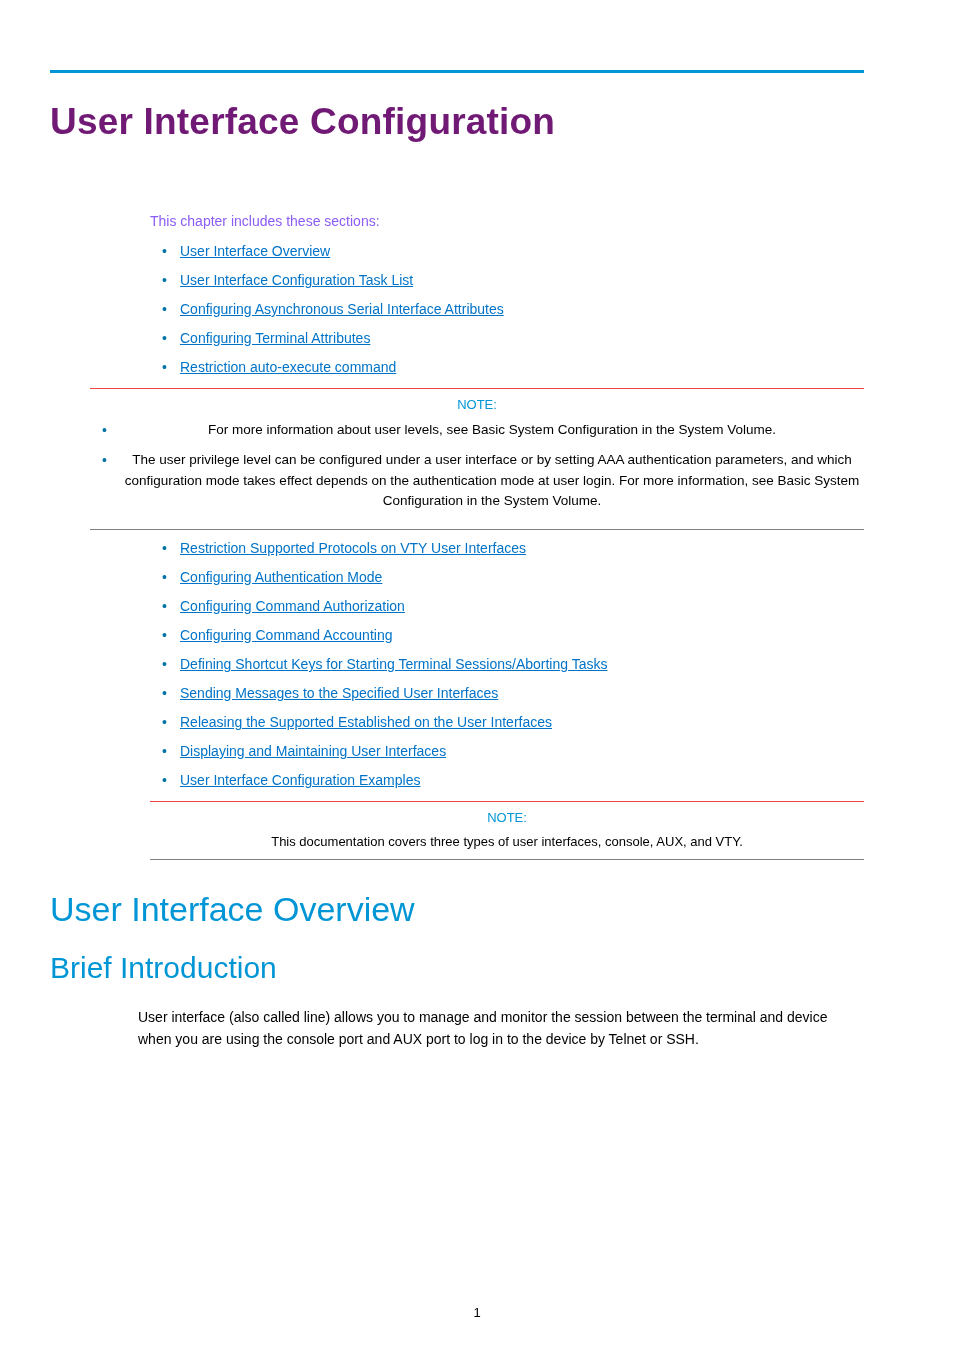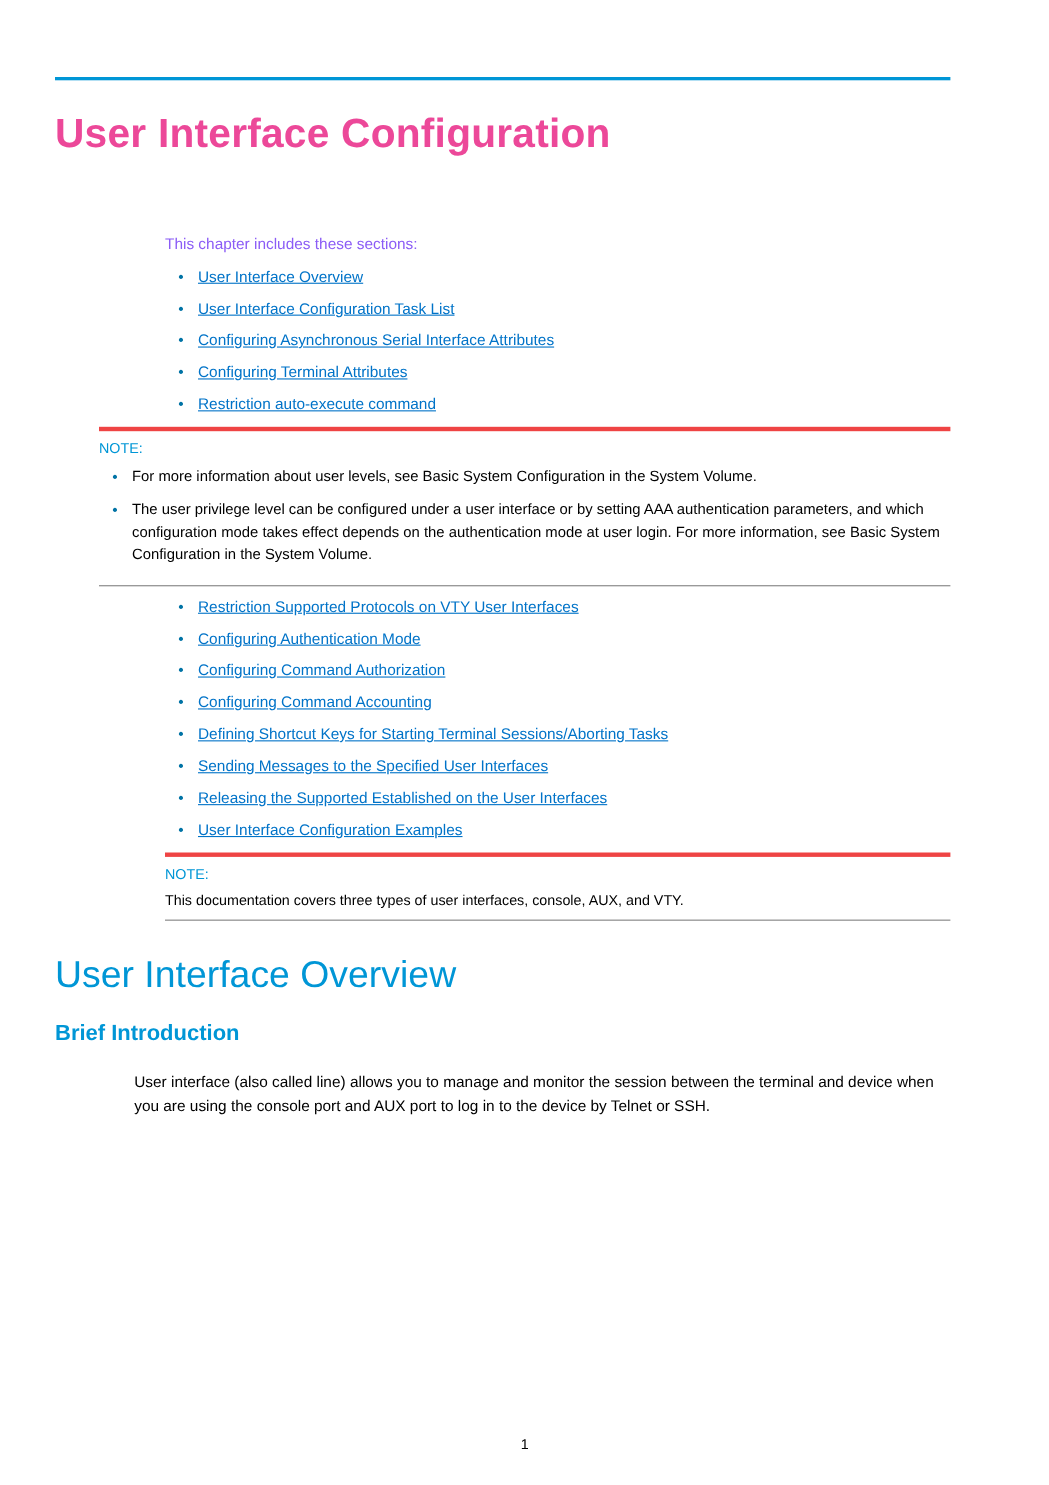--- a/index.html
+++ b/index.html
@@ -15,21 +15,21 @@
   .title-rule {
     border: none;
     border-top: 3px solid #0096d6;
     margin-bottom: 28px;
     margin-left: -40px;
     margin-right: 0;
   }
   h1.main-title {
     font-size: 37px;
     font-weight: bold;
-    color: #ec4899;
+    color: #701a75;
     margin-bottom: 70px;
     margin-left: -40px;
     letter-spacing: 0.2px;
   }
   .intro-text {
     font-size: 14px;
     margin-left: 60px;
     margin-bottom: 14px;
     color: #8b5cf6;
   }
@@ -53,24 +53,25 @@
     font-size: 14px;
   }
   a.doc-link {
     color: #0073c8;
     text-decoration: underline;
   }
   .note-block {
     margin-top: 10px;
     margin-bottom: 10px;
     margin-left: 0;
-    border-top: 4px solid #ef4444;
+    border-top: 1px solid #ef4444;
     border-bottom: 1px solid #808080;
     padding-top: 8px;
     padding-bottom: 8px;
+    text-align: center;
   }
   .note-block.indented {
     margin-left: 60px;
     padding-left: 0;
   }
   .note-label {
     color: #0096d6;
     font-size: 13px;
     margin-bottom: 8px;
     font-weight: normal;
@@ -105,30 +106,30 @@
   }
   h1.section-title {
     font-size: 34px;
     font-weight: normal;
     color: #0096d6;
     margin-top: 30px;
     margin-bottom: 22px;
     margin-left: -40px;
   }
   h2.sub-title {
-    font-size: 20px;
-    font-weight: bold;
+    font-size: 30px;
+    font-weight: normal;
     color: #0096d6;
     margin-bottom: 22px;
     margin-left: -40px;
   }
   .body-text {
     font-size: 14px;
     line-height: 1.55;
-    margin-left: 32px;
+    margin-left: 48px;
     margin-bottom: 12px;
   }
   .page-number {
     position: absolute;
     bottom: 30px;
     left: 0;
     width: 954px;
     text-align: center;
     font-size: 13px;
     color: #000;
@@ -159,20 +160,21 @@
 </div>
 
 <ul class="link-list">
   <li><a href="#" class="doc-link">Restriction Supported Protocols on VTY User Interfaces</a></li>
   <li><a href="#" class="doc-link">Configuring Authentication Mode</a></li>
   <li><a href="#" class="doc-link">Configuring Command Authorization</a></li>
   <li><a href="#" class="doc-link">Configuring Command Accounting</a></li>
   <li><a href="#" class="doc-link">Defining Shortcut Keys for Starting Terminal Sessions/Aborting Tasks</a></li>
   <li><a href="#" class="doc-link">Sending Messages to the Specified User Interfaces</a></li>
   <li><a href="#" class="doc-link">Releasing the Supported Established on the User Interfaces</a></li>
+  <li><a href="#" class="doc-link">Displaying and Maintaining User Interfaces</a></li>
   <li><a href="#" class="doc-link">User Interface Configuration Examples</a></li>
 </ul>
 
 <div class="note-block indented">
   <div class="note-label">NOTE:</div>
   <p class="note-text">This documentation covers three types of user interfaces, console, AUX, and VTY.</p>
 </div>
 
 <h1 class="section-title">User Interface Overview</h1>
 <h2 class="sub-title">Brief Introduction</h2>

